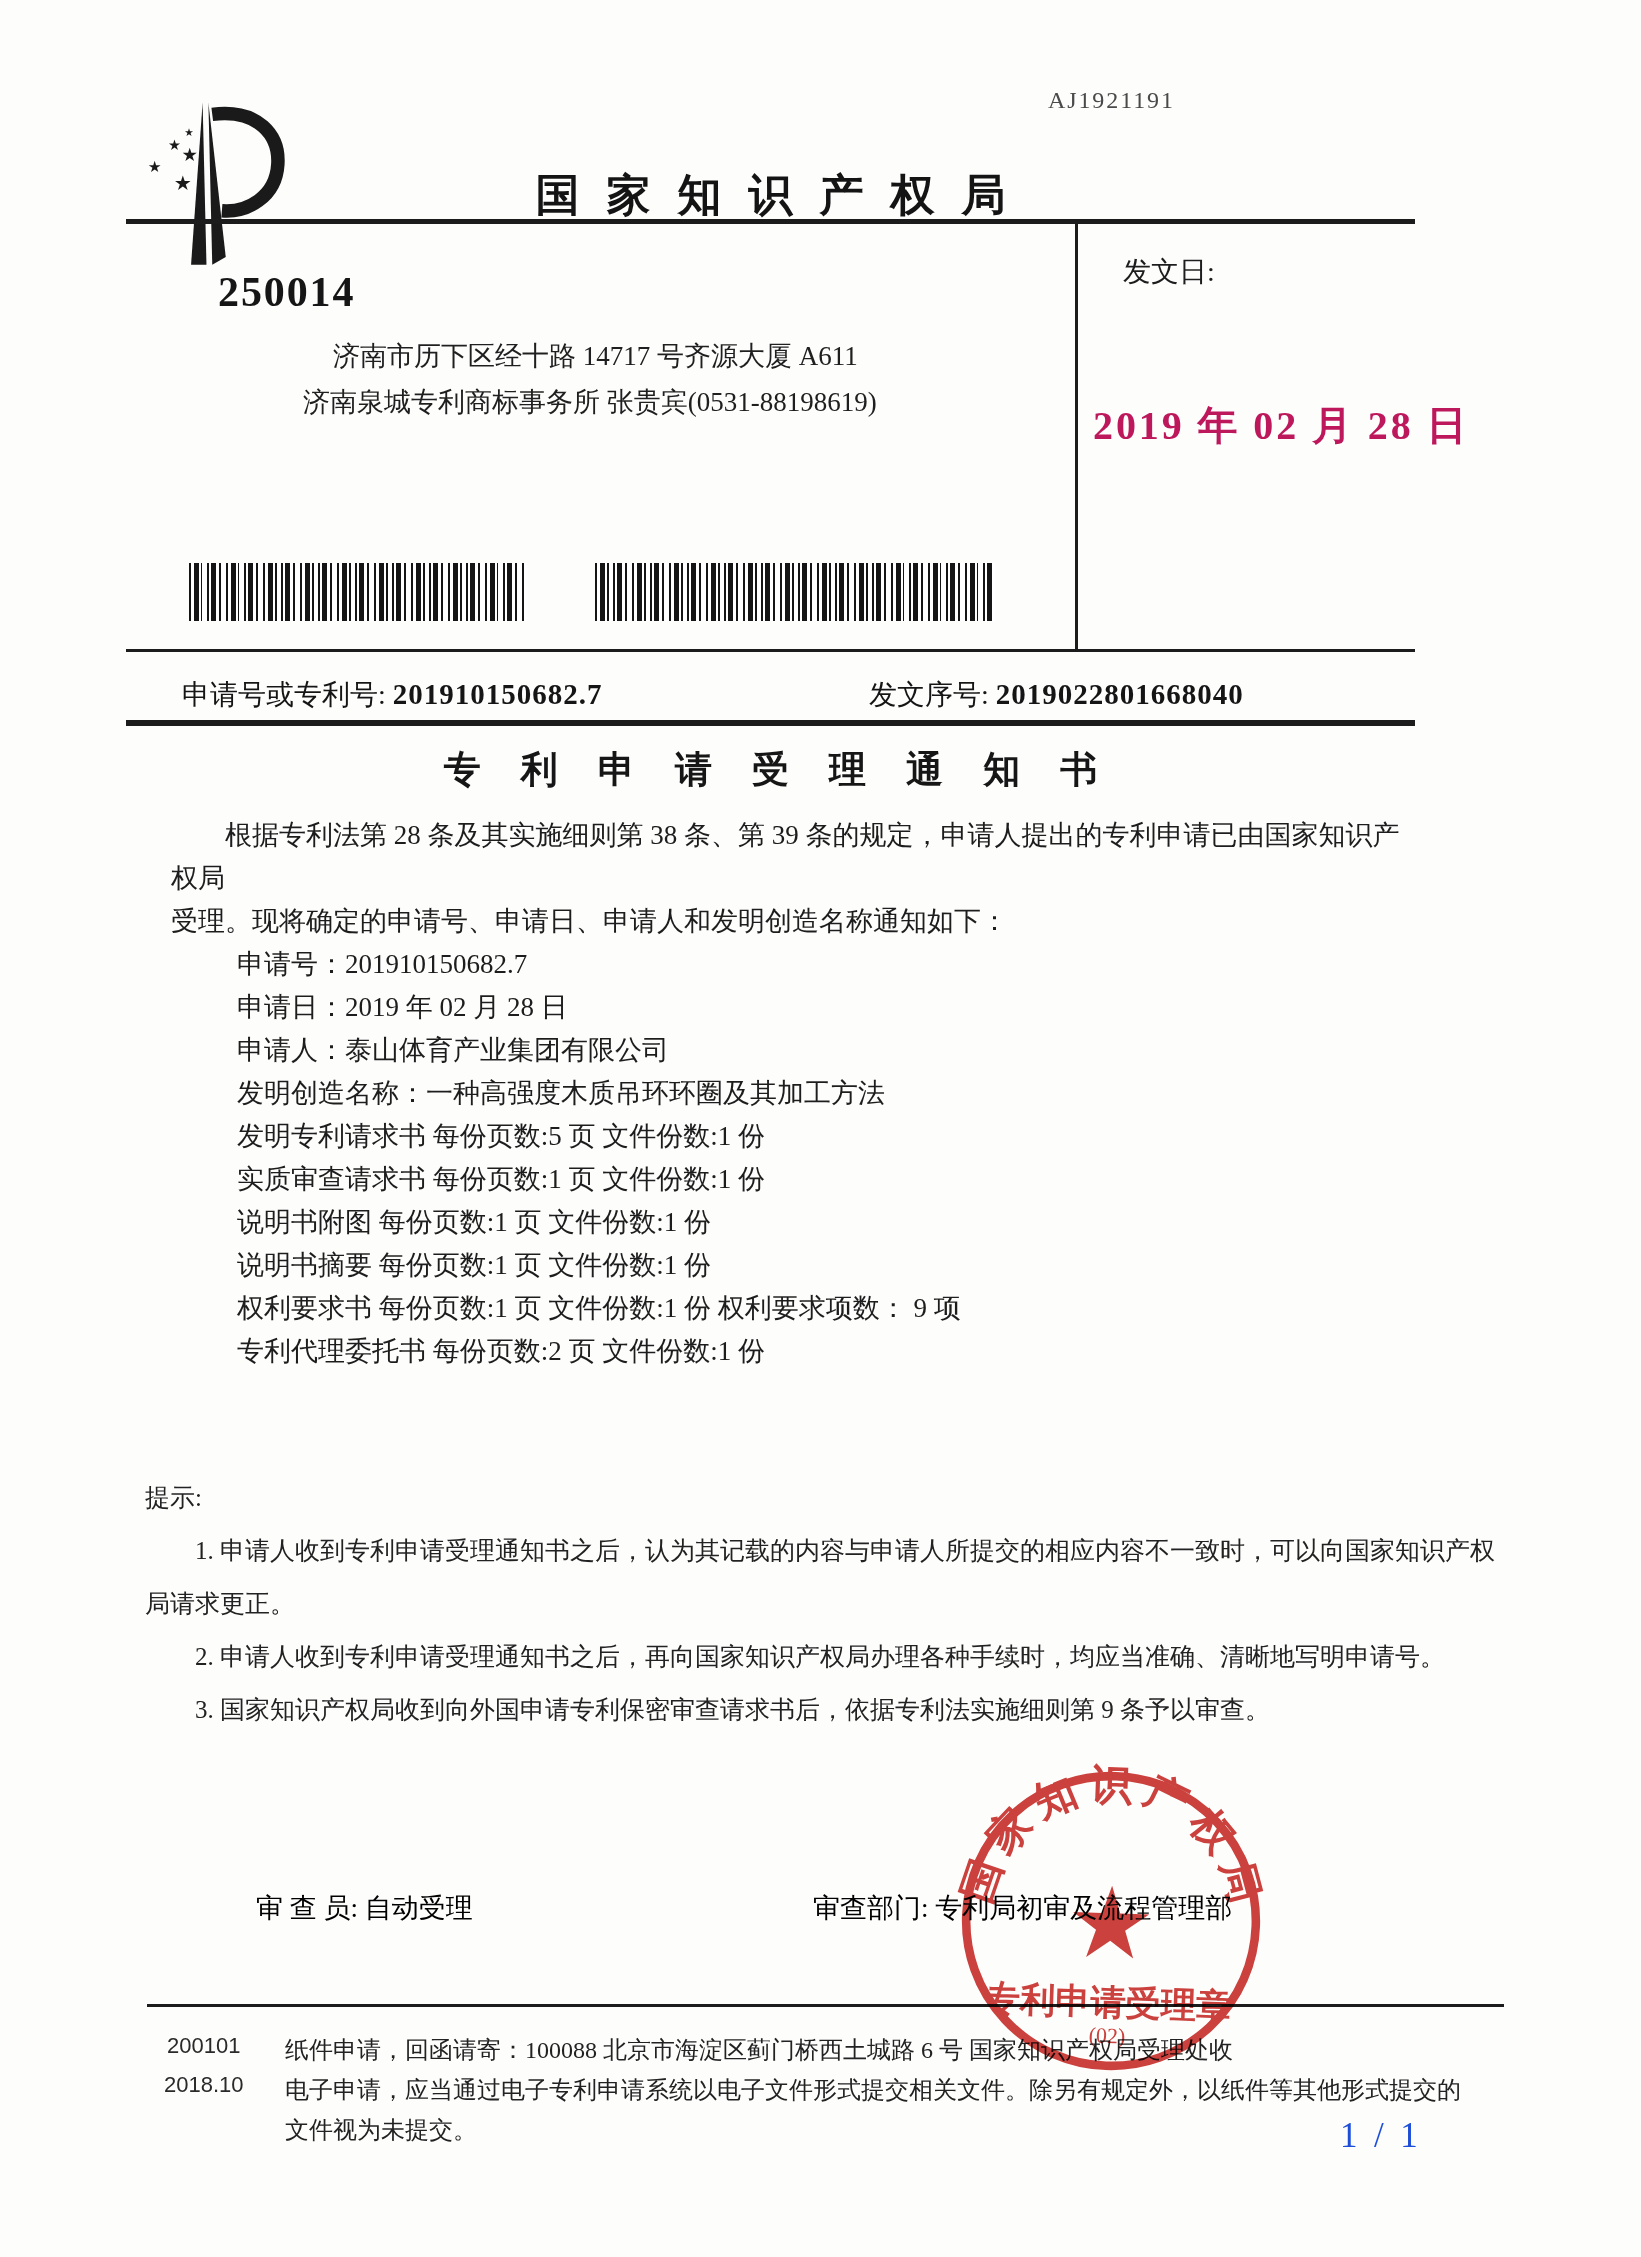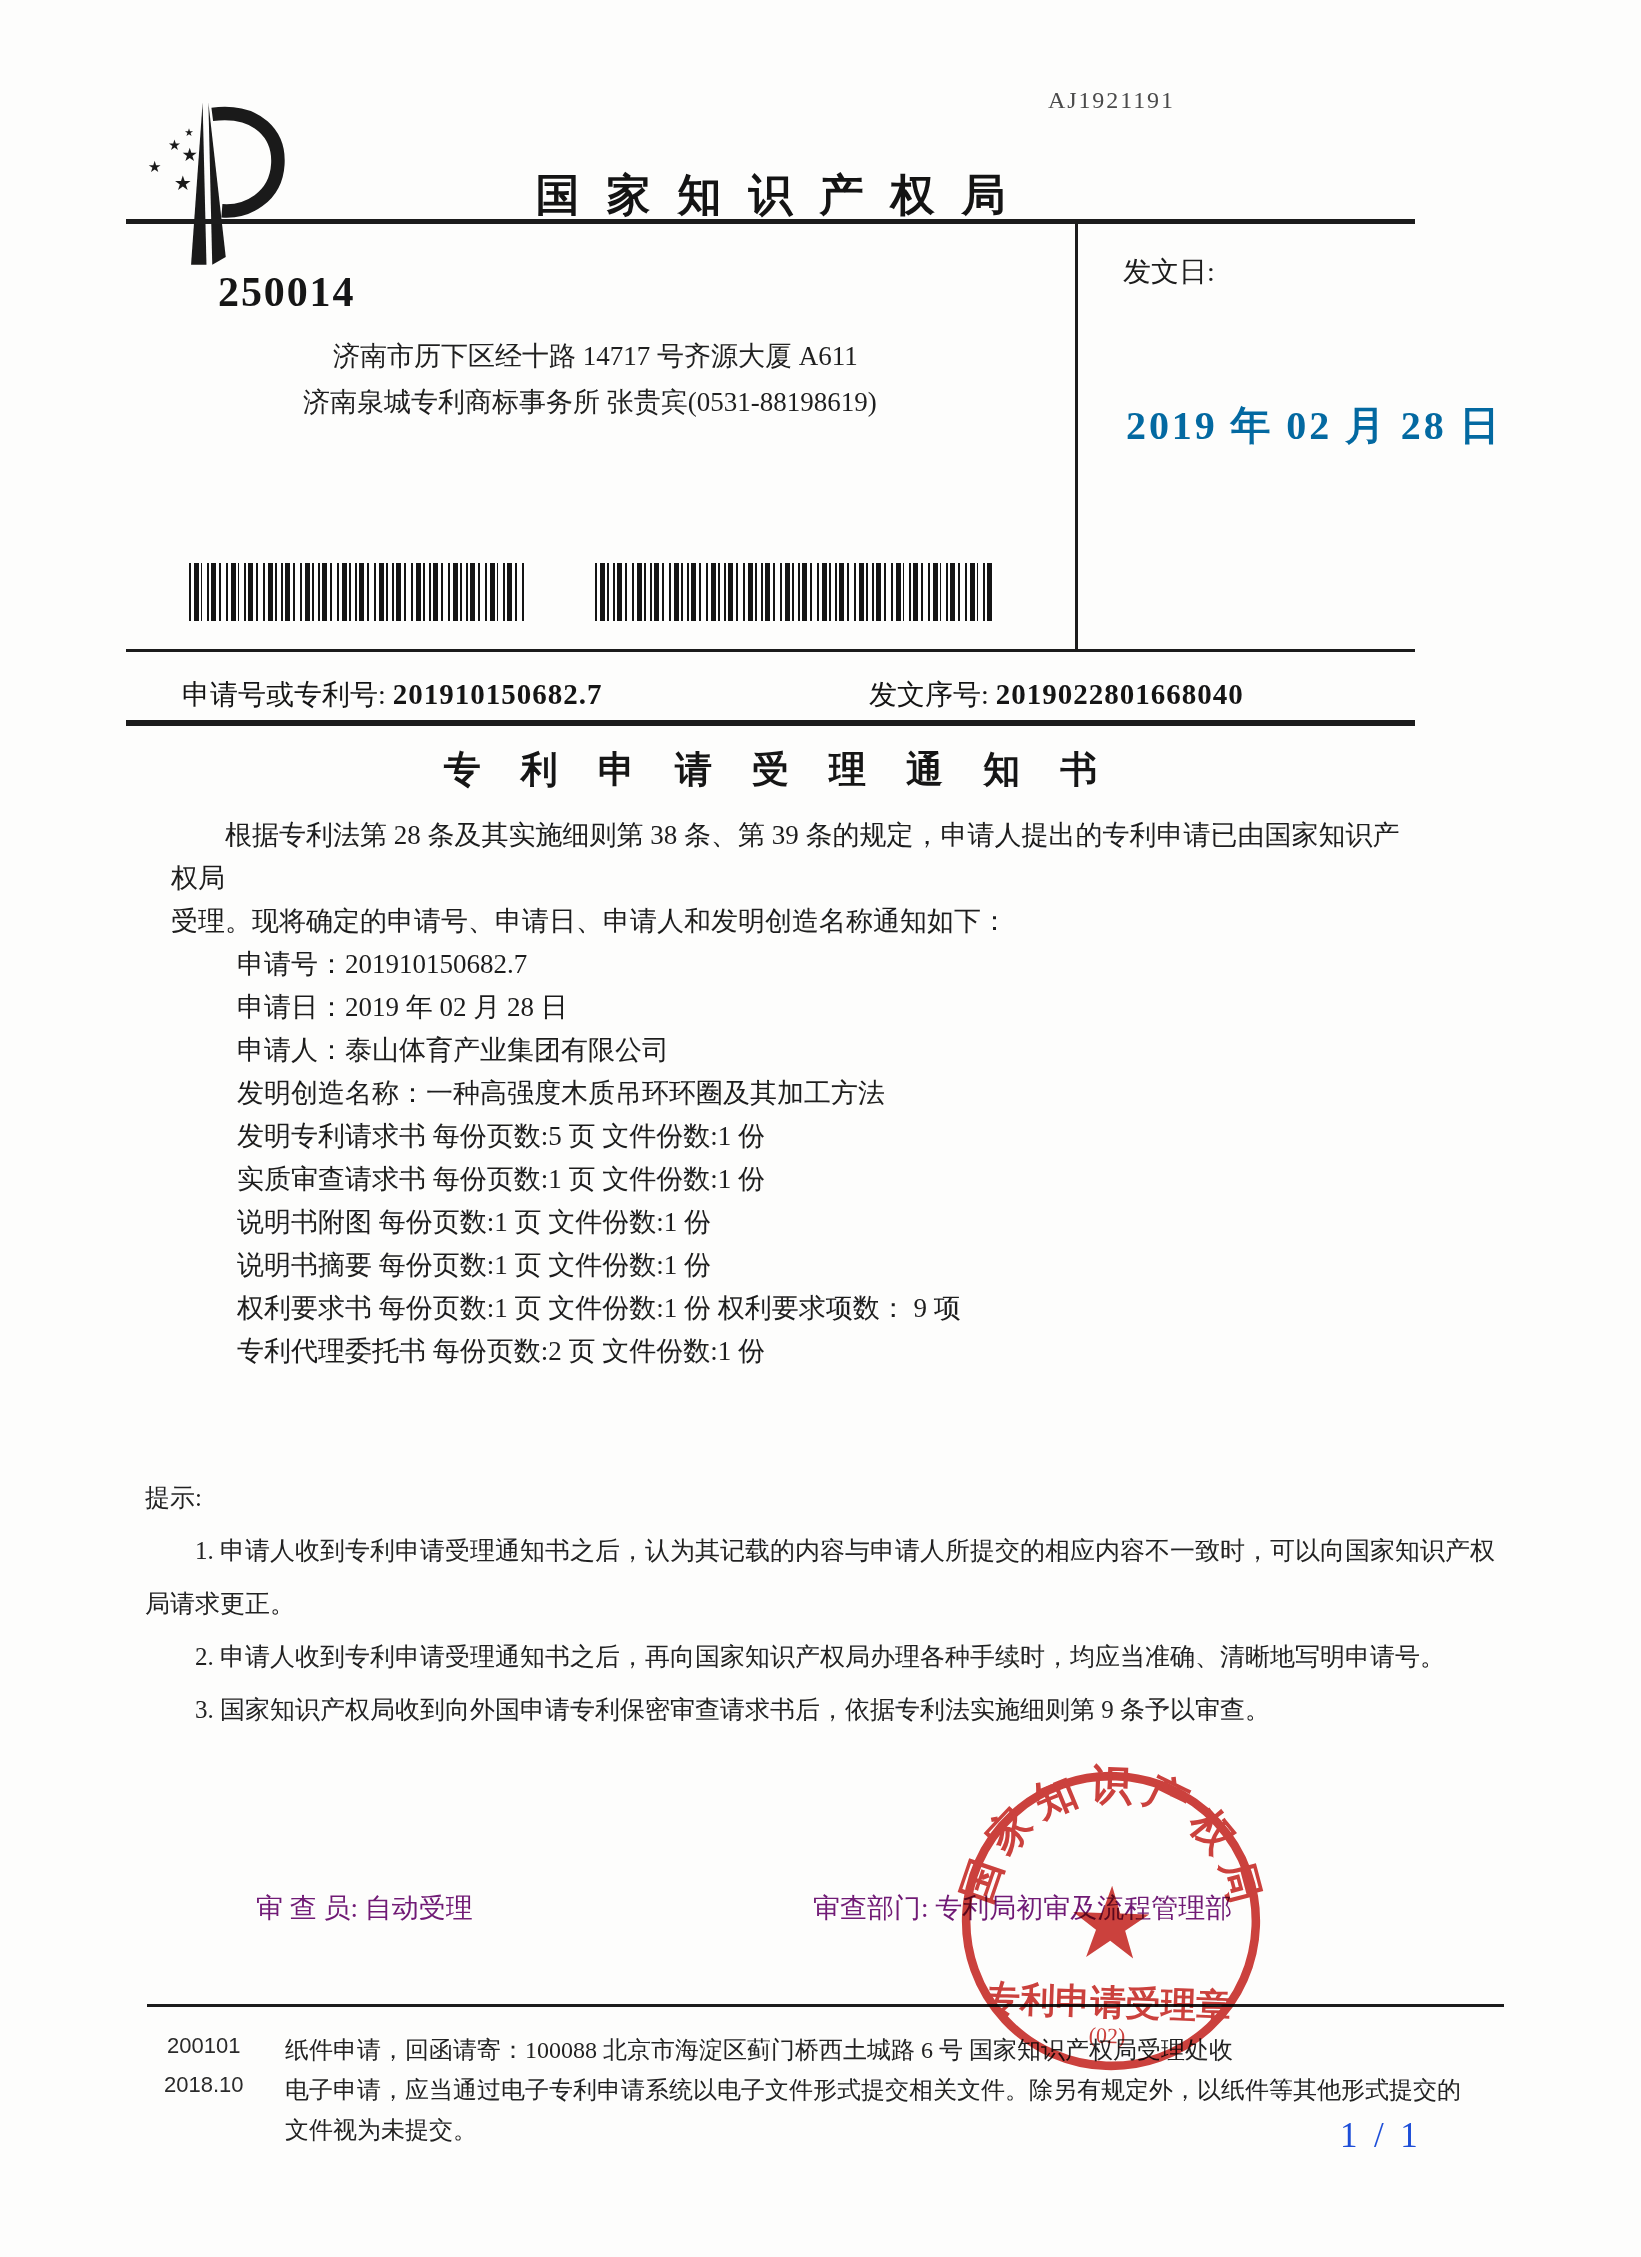--- a/index.html
+++ b/index.html
@@ -14,21 +14,21 @@
   
   .doc-code{left:1048px;top:87px;font-size:24px;color:#4a4a4a;letter-spacing:1.9px;}
   .header-title{left:126px;top:166px;width:1289px;text-align:center;
     font-size:44px;font-weight:600;letter-spacing:27px;color:#141414;text-indent:27px;}
   
   .postal{left:218px;top:268px;font-size:42px;font-weight:700;letter-spacing:1.9px;color:#161616;}
   .addr1{left:333px;top:338px;font-size:27px;color:#1f1f1f;}
   .addr2{left:303px;top:384px;font-size:27px;color:#1f1f1f;}
   
   .date-label{left:1123px;top:253px;font-size:28px;color:#1d1d1d;}
-  .date-value{left:1093px;top:398px;font-size:40px;font-weight:700;letter-spacing:2.9px;color:#0369a1;margin-left:33px;}
+  .date-value{left:1093px;top:398px;font-size:40px;font-weight:700;letter-spacing:2.9px;color:#be185d;}
   
   .barcode{position:absolute;top:563px;height:58px;
     background:repeating-linear-gradient(90deg,
       #151515 0 1.9px,#fff 1.9px 4.8px,
       #151515 4.8px 9.7px,#fff 9.7px 11.6px,
       #151515 11.6px 13.5px,#fff 13.5px 18.3px,
       #151515 18.3px 20px,#fff 20px 22px,
       #151515 22px 27px,#fff 27px 30px,
       #151515 30px 32px,#fff 32px 37px);}
   .barcode.left{left:189px;width:338px;}
@@ -44,21 +44,21 @@
   .body-block p{margin:0;}
   .indent{text-indent:2em;}
   .fieldline{padding-left:66px;}
   .confirm{margin-top:24px;padding-left:66px;}
   .doclist{padding-left:66px;}
   
   .tips{left:145px;top:1471px;width:1371px;font-size:25px;line-height:53px;color:#222;}
   .tips p{margin:0;}
   .tips .tip{text-indent:2em;}
   
-  .signoff{left:256px;top:1890px;width:1159px;font-size:27px;color:#701a75;}
+  .signoff{left:256px;top:1890px;width:1159px;font-size:27px;color:#000000;}
   .dept{position:absolute;left:557px;top:0;}
   
   .stamp{left:949px;top:1759px;width:324px;height:324px;mix-blend-mode:multiply;opacity:.92;
     transform:rotate(2deg);}
   
   .footer-rule{left:147px;top:2004px;width:1357px;height:2.9px;}
   .form-code{left:167px;top:2033px;font-size:22px;font-family:"Liberation Sans","DejaVu Sans",sans-serif;color:#2a2a2a;}
   .form-date{left:164px;top:2072px;font-size:22px;font-family:"Liberation Sans","DejaVu Sans",sans-serif;color:#2a2a2a;}
   .footer-text{left:285px;top:2030px;width:1188px;font-size:24px;line-height:40px;color:#222;}
   .footer-text p{margin:0;}

